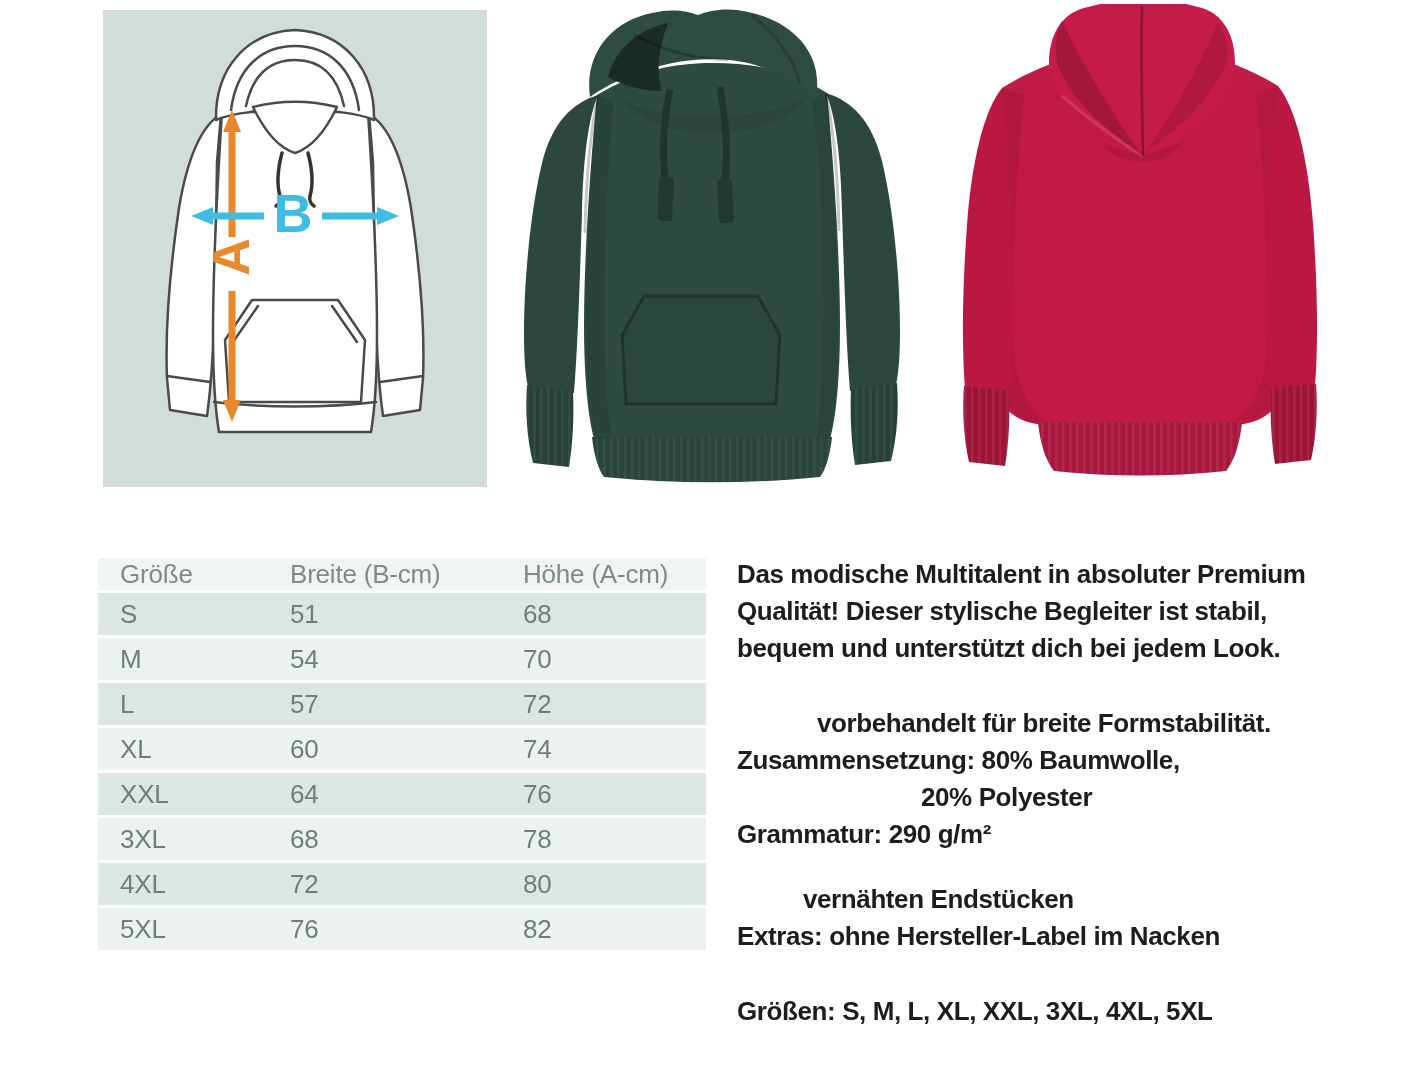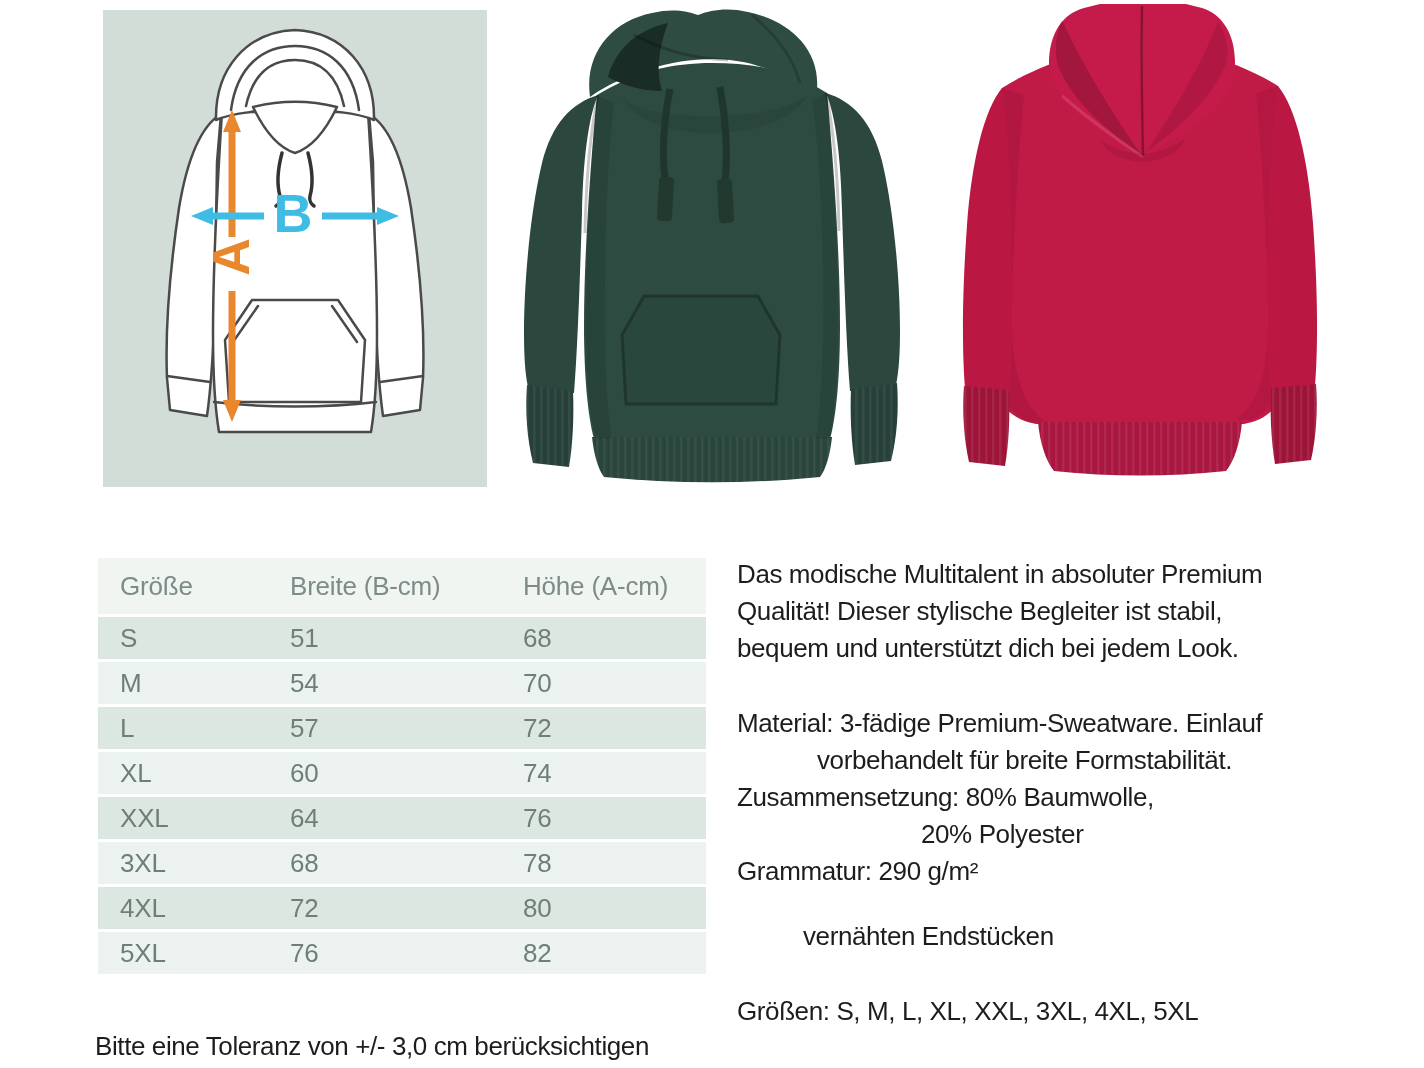--- a/index.html
+++ b/index.html
@@ -15,30 +15,30 @@
   .photo { position:absolute; }
 
   
   .size-table { position:absolute; left:98px; top:558px; width:608px; }
   .t-row {
     display:grid; grid-template-columns:192px 233px 183px;
     align-items:center; height:42px; margin-bottom:3px;
     font-size:26px; letter-spacing:-0.2px; color:#6e7f79;
   }
   .t-row > div:first-child { padding-left:22px; }
-  .t-header { height:56px; background:#f0f5f2; color:#7d8c87; }
+  .t-header { height:32px; background:#f0f5f2; color:#7d8c87; }
   .t-row.dark  { background:#dde7e2; }
   .t-row.light { background:#ecf2ef; }
 
   
   .description {
     position:absolute; left:737px; top:556px; width:670px;
     font-size:26px; line-height:37px; color:#1d1d1b; letter-spacing:-0.4px;
   }
-  .para { margin:0 0 38px 0; }
+  .para { margin:0 0 38px 0;font-weight:bold; }
   .para:last-child { margin:0; }
   .ind-80  { padding-left:80px; }
   .ind-184 { padding-left:184px; }
   .ind-66  { padding-left:66px;margin-top:28px; }
 
   .tolerance {
     position:absolute; left:95px; top:1031px;
     font-size:26px; color:#1d1d1b; letter-spacing:-0.4px;
   }
 </style>
@@ -211,27 +211,26 @@
     </div>
   </div>
 
   <div class="description">
     <div class="para">
       <div>Das modische Multitalent in absoluter Premium</div>
       <div>Qualität! Dieser stylische Begleiter ist stabil,</div>
       <div>bequem und unterstützt dich bei jedem Look.</div>
     </div>
     <div class="para">
-      <div>Material: 3-fädige Premium-Sweatware. Einlauf</div>
       <div class="ind-80">vorbehandelt für breite Formstabilität.</div>
       <div>Zusammensetzung: 80% Baumwolle,</div>
       <div class="ind-184">20% Polyester</div>
       <div>Grammatur: 290 g/m²</div>
       <div class="ind-66">vernähten Endstücken</div>
+      <div>Extras: ohne Hersteller-Label im Nacken</div>
     </div>
     <div class="para">
       <div>Größen: S, M, L, XL, XXL, 3XL, 4XL, 5XL</div>
     </div>
   </div>
 
-  <div class="tolerance">Bitte eine Toleranz von +/- 3,0 cm berücksichtigen</div>
 
 </div>
 
 </body></html>

